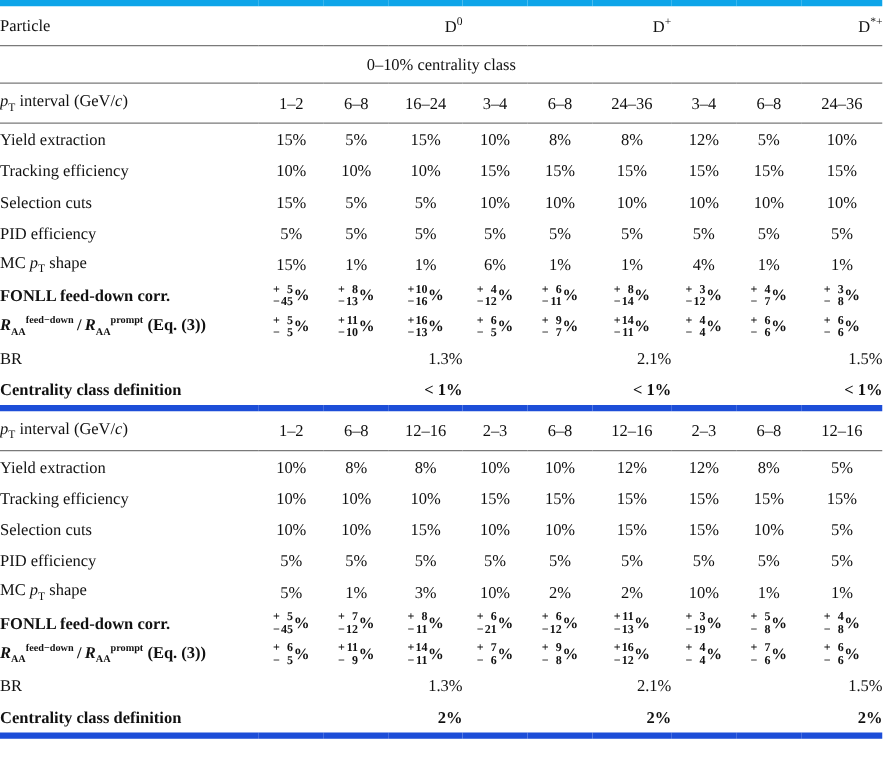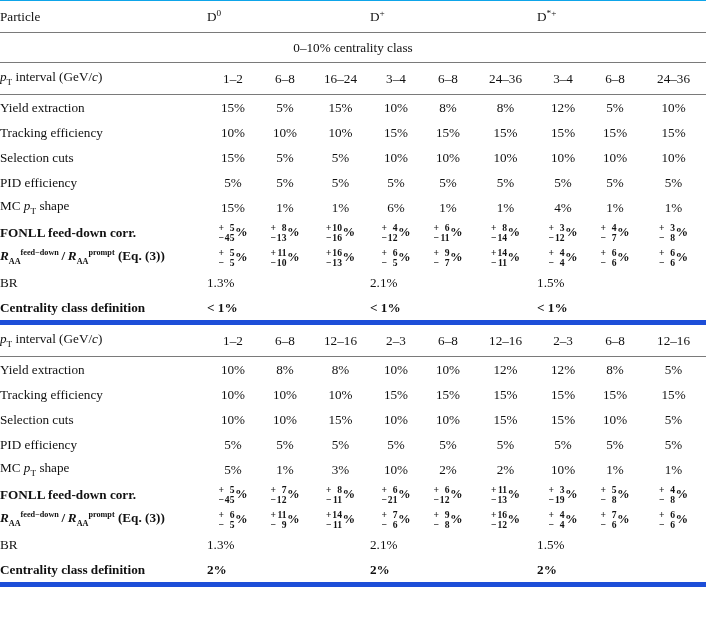--- a/index.html
+++ b/index.html
@@ -26,39 +26,39 @@
     table-layout: fixed;
     font-size: 13.2px;
   }
   table.tbl td {
     border: 0;
     padding: 0;
     vertical-align: middle;
     line-height: 1.05;
   }
   
-  tr.rule-top > td { border-top: 1px solid #0ea5e9; margin-left: 22px; }
+  tr.rule-top > td { border-top: 5px solid #0ea5e9; margin-left: 22px; }
   tr.rule-bot > td { border-bottom: 5px solid #1d4ed8; font-weight: bold; }
   tr.rule-thin > td { border-bottom: 1px solid #7a7a7a; }
 
   
   td.vl { border-left: 1px solid #4a4a4a; }
 
   td.lbl {
     text-align: left;
     padding-left: 10px;
     padding-right: 4px;
     white-space: nowrap;
   }
   td.num {
     text-align: center;
     white-space: nowrap;
   }
   td.span3 {
-    text-align: left;
+    text-align: right;
   }
   td.spanall {
     text-align: center;
     margin-left: 28px;
   }
   tr.datarow td { height: 25px; }
   tr.hdrrow td { height: 31px; }
   tr.secrow td { height: 29px; }
   tr.errrow td { height: 25px; font-weight: bold; }
 

